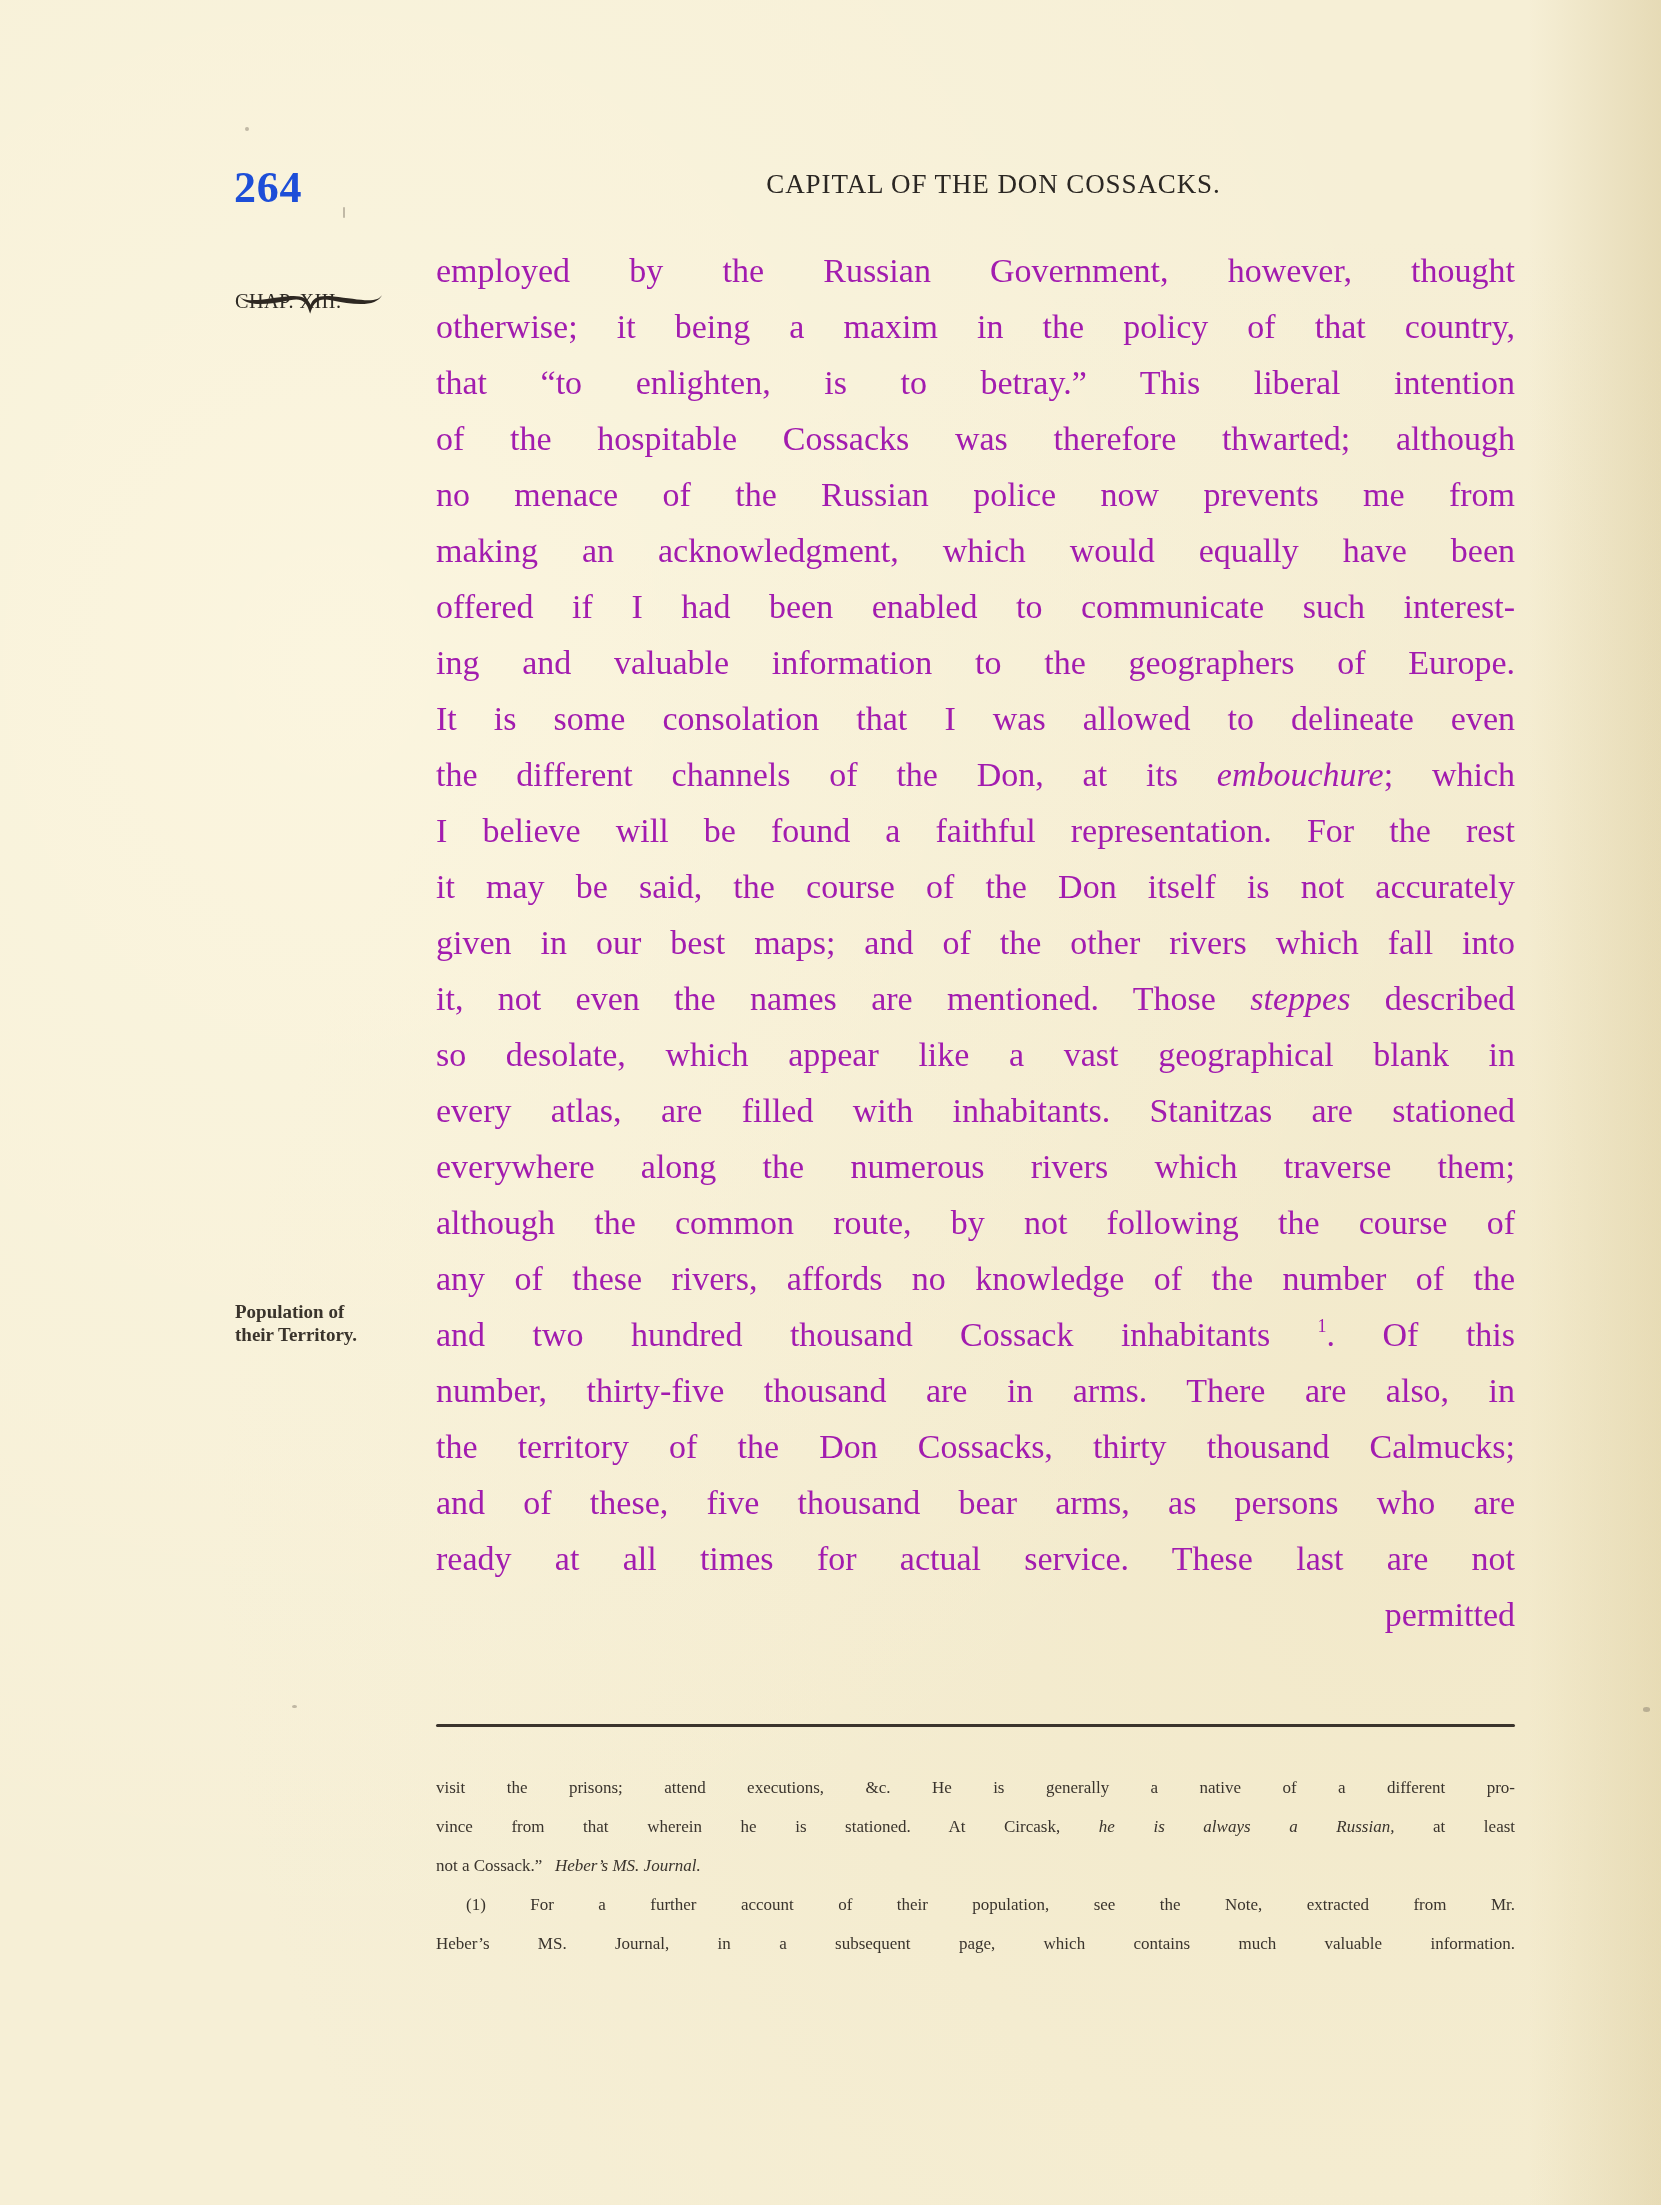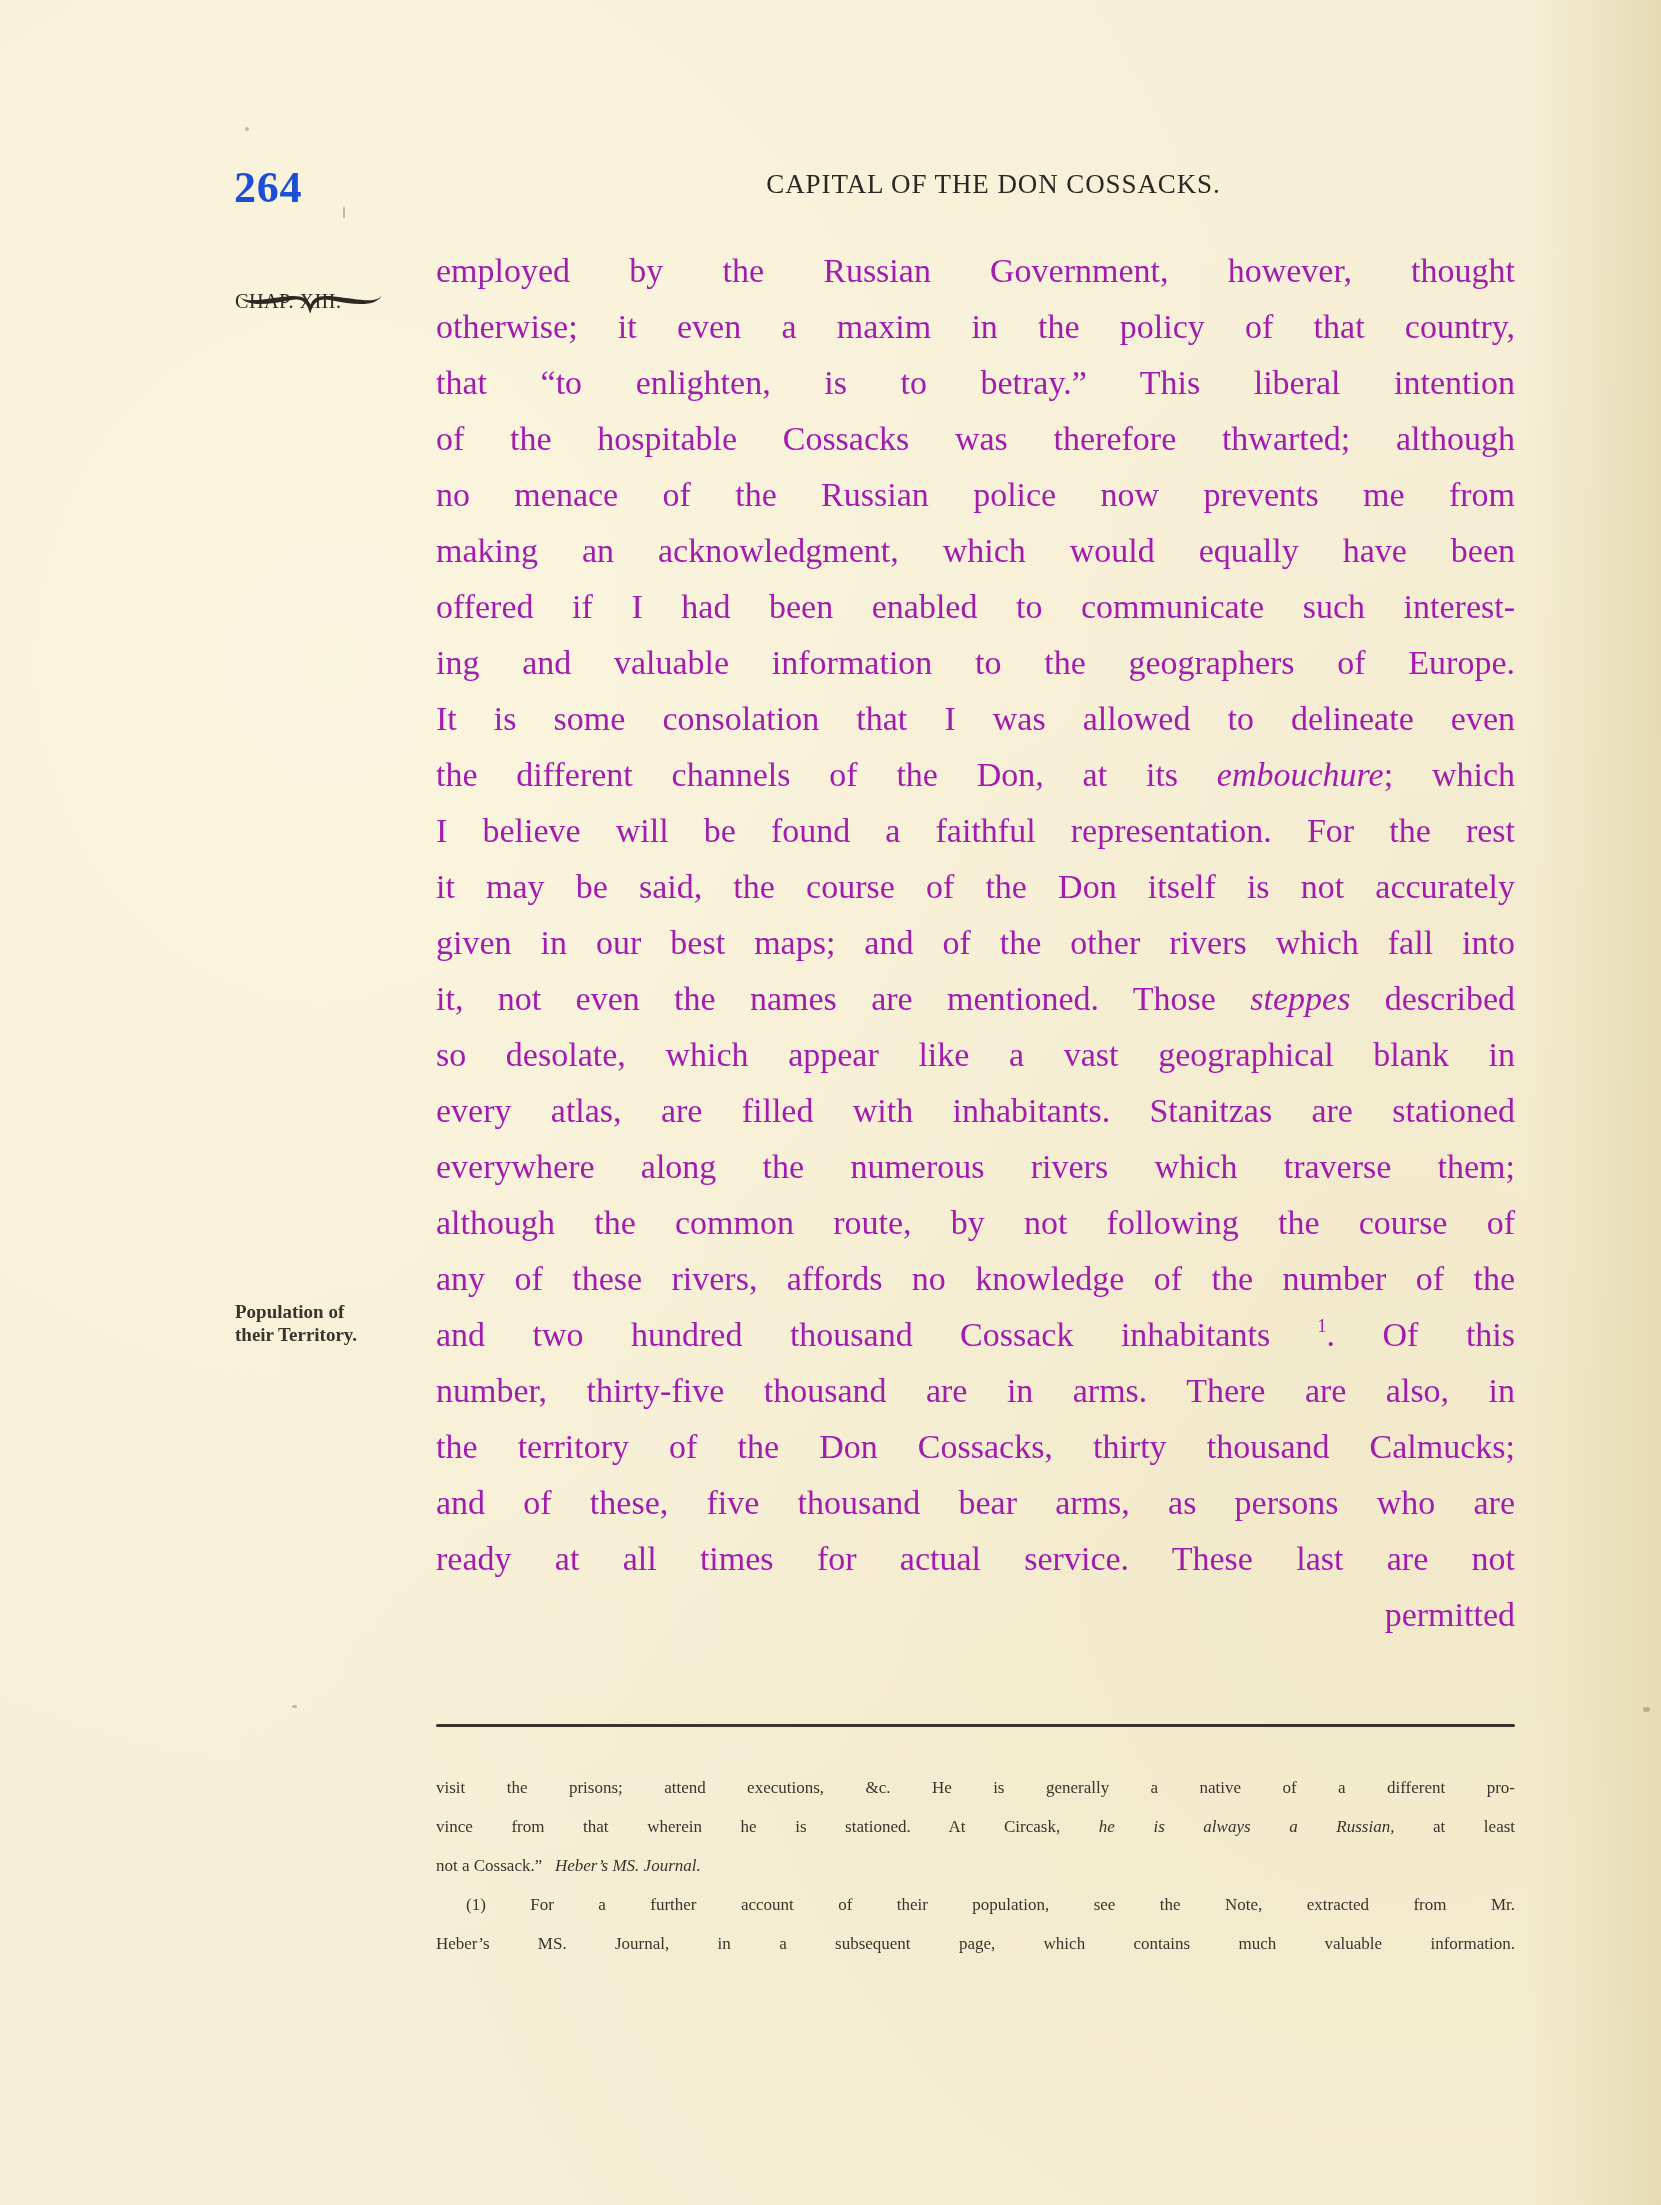--- a/index.html
+++ b/index.html
@@ -59,21 +59,21 @@
   <path d="M2 4 C 10 22, 40 18, 70 12 C 85 9, 92 12, 97 30 C 102 12, 110 9, 125 12 C 155 18, 185 22, 193 4 C 186 18, 160 10, 128 7 C 110 5, 100 8, 97 20 C 94 8, 84 5, 66 7 C 34 10, 8 18, 2 4 Z" fill="#2e2822"></path>
 </svg>
 
 <div class="abs margin-note" style="top:1301px;">
   <div>Population of</div>
   <div>their Territory.</div>
 </div>
 
 <div class="abs body-block">
   <span class="line">employed by the Russian Government, however, thought</span>
-  <span class="line">otherwise; it even a maxim in the policy of that country,</span>
+  <span class="line">otherwise; it being a maxim in the policy of that country,</span>
   <span class="line">that “to enlighten, is to betray.”  This liberal intention</span>
   <span class="line">of the hospitable Cossacks was therefore thwarted; although</span>
   <span class="line">no menace of the Russian police now prevents me from</span>
   <span class="line">making an acknowledgment, which would equally have been</span>
   <span class="line">offered if I had been enabled to communicate such interest-</span>
   <span class="line">ing and valuable information to the geographers of Europe.</span>
   <span class="line">It is some consolation that I was allowed to delineate even</span>
   <span class="line"><span>the different channels of the Don, at its</span> <i>embouchure</i><span>; which</span></span>
   <span class="line">I believe will be found a faithful representation.  For the rest</span>
   <span class="line">it may be said, the course of the Don itself is not accurately</span>

